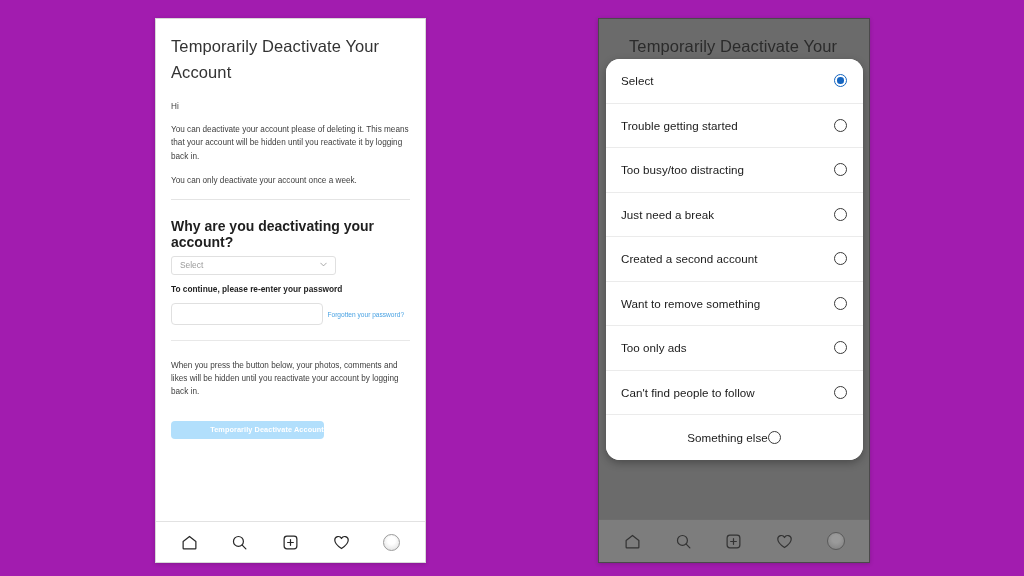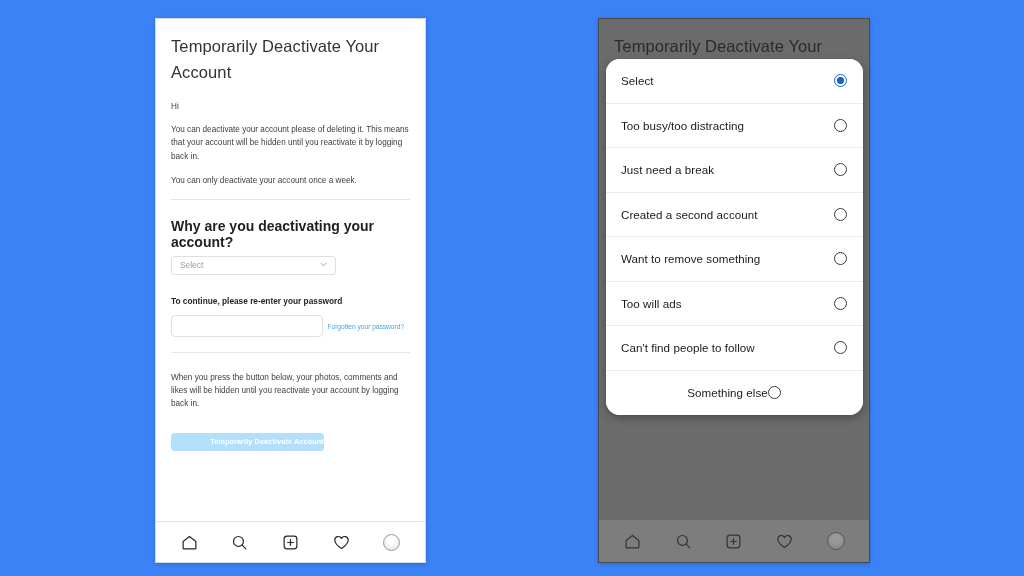--- a/index.html
+++ b/index.html
@@ -9,21 +9,21 @@
     height: 576px;
     background: #ffffff;
     font-family: "Liberation Sans", sans-serif;
     overflow: hidden;
   }
 
   #stage {
     position: relative;
     width: 1024px;
     height: 576px;
-    background: #3b82f6;
+    background: #a21caf;
   }
 
   
   .phone {
     position: absolute;
     background: #ffffff;
     border: 1px solid #d8d8d8;
     overflow: hidden;
   }
 
@@ -114,21 +114,21 @@
     width: 7px;
     height: 7px;
     margin-top: -4px;
   }
   .chevron svg { display: block; }
 
   .pw-label {
     font-size: 8.3px;
     font-weight: bold;
     color: #1f1f1f;
-    margin-top: 21px;
+    margin-top: 9px;
     margin-bottom: 6px;
     display: block;
   }
 
   .pw-input {
     width: 152px;
     height: 22px;
     border: 1px solid #e0e0e0;
     border-radius: 4px;
     background: #ffffff;
@@ -209,21 +209,21 @@
     border: 1.3px solid #9b9b9b;
     background: radial-gradient(circle at 50% 38%, #ffffff 30%, #e8e8e8 75%, #dcdcdc 100%);
   }
 
   
   .screen-dim {
     position: absolute;
     left: 0; top: 0; right: 0;
     bottom: 43px;
     background: #6b6b6b;
-    padding: 14px 15px 0 15px;
+    padding: 14px 15px 0 30px;
     overflow: hidden;
   }
 
   .page-title-dim {
     font-size: 16.5px;
     color: #2b2b2b;
     font-weight: 400;
     line-height: 26px;
     letter-spacing: 0.1px;
   }
@@ -385,37 +385,41 @@
     <div class="screen-dim">
       <div class="page-title-dim">Temporarily Deactivate Your</div>
 
       <div class="option-card">
 
       <div class="option-row">
             <span class="option-label">Select</span>
             <span class="radio checked"></span>
           </div>
           <div class="option-row">
+            <span class="option-label">Trouble getting started</span>
+            <span class="radio"></span>
+          </div>
+          <div class="option-row">
             <span class="option-label">Too busy/too distracting</span>
             <span class="radio"></span>
           </div>
           <div class="option-row">
             <span class="option-label">Just need a break</span>
             <span class="radio"></span>
           </div>
           <div class="option-row">
             <span class="option-label">Created a second account</span>
             <span class="radio"></span>
           </div>
           <div class="option-row">
             <span class="option-label">Want to remove something</span>
             <span class="radio"></span>
           </div>
           <div class="option-row">
-            <span class="option-label">Too will ads</span>
+            <span class="option-label">Too only ads</span>
             <span class="radio"></span>
           </div>
           <div class="option-row">
             <span class="option-label">Can't find people to follow</span>
             <span class="radio"></span>
           </div>
           <div class="option-row">
             <span class="option-label">Something else</span>
             <span class="radio"></span>
           </div>

